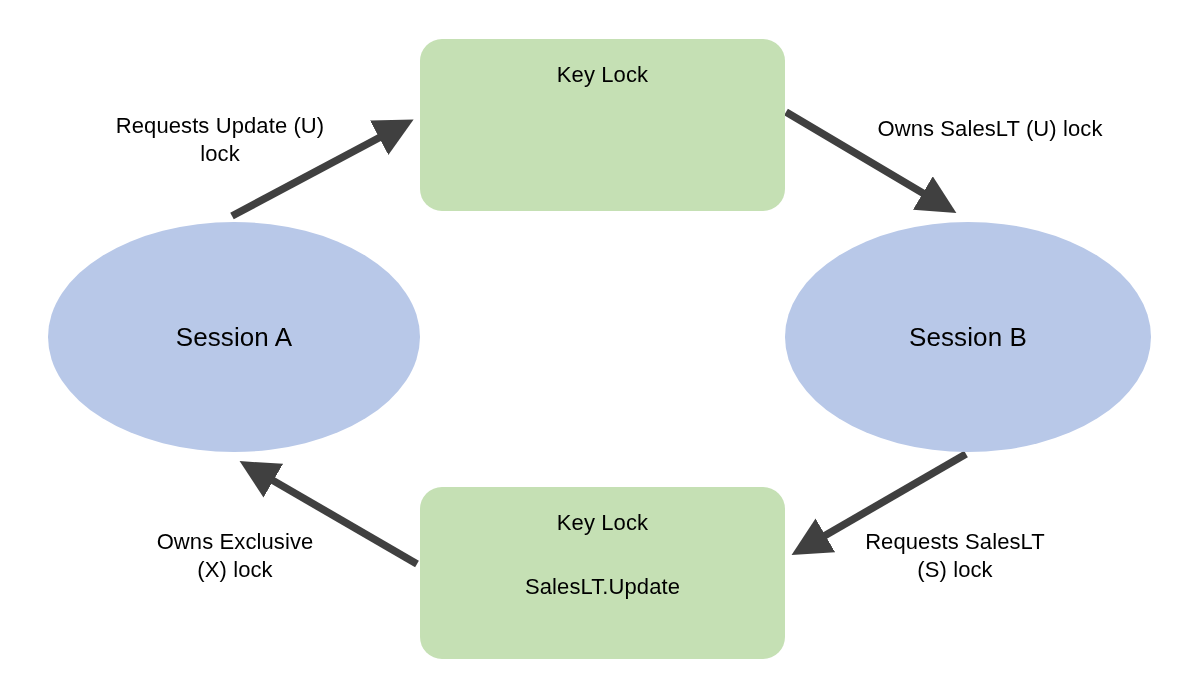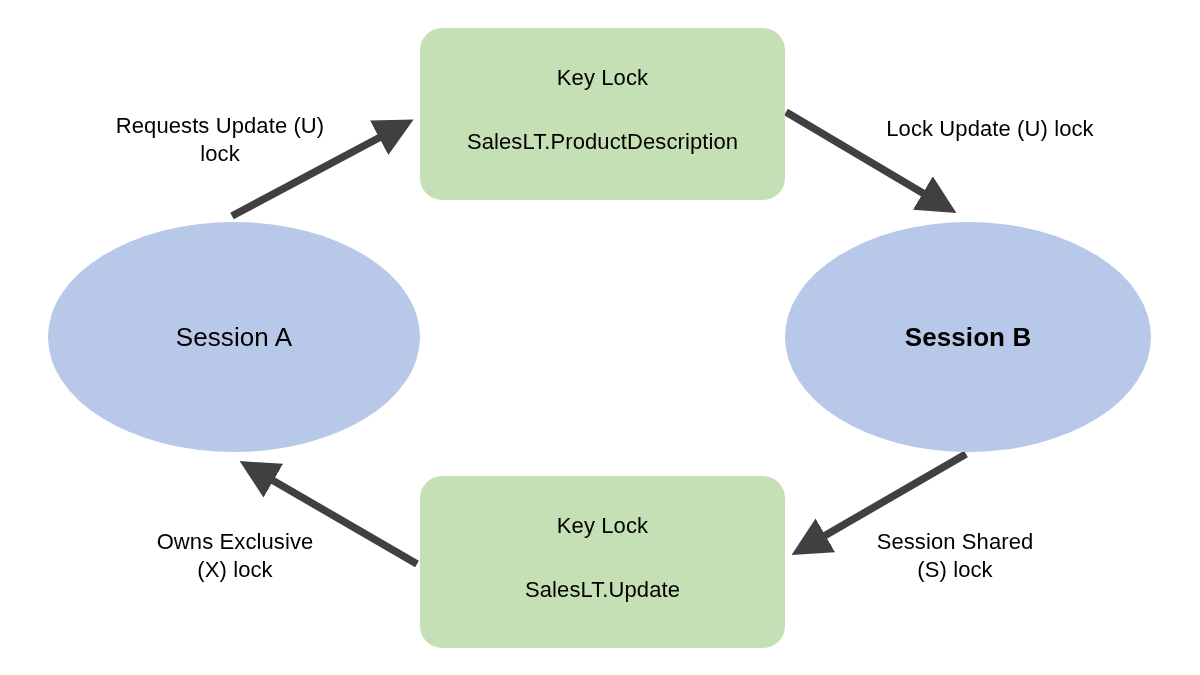--- a/index.html
+++ b/index.html
@@ -33,21 +33,22 @@
     box-sizing: border-box;
     display: flex;
     flex-direction: column;
     align-items: center;
     color: #000000;
   }
 
   .lock-box {
     border-radius: 22px;
     justify-content: flex-start;
-    padding-top: 36px;
+    padding-top: 22px;
+    margin-top: 11px;
   }
   .lock-box .lock-title {
     font-size: 22px;
     line-height: 28px;
     letter-spacing: 0.1px;
   }
   .lock-box .lock-object {
     font-size: 22px;
     line-height: 28px;
     margin-top: 36px;
@@ -72,21 +73,21 @@
     line-height: 28px;
     text-align: center;
     white-space: pre-line;
     letter-spacing: 0.1px;
   }
 
   
   #node-lock-top      { left: 420px; top: 28px;  width: 365px; height: 172px; }
   #node-lock-bottom   { left: 420px; top: 476px; width: 365px; height: 172px; }
   #node-session-a     { left: 48px;  top: 222px; width: 372px; height: 230px; }
-  #node-session-b     { left: 785px; top: 222px; width: 366px; height: 230px; font-weight: bold; }
+  #node-session-b     { left: 785px; top: 222px; width: 366px; height: 230px; }
 
   
   #label-requests-update { left: 95px;  top: 112px; width: 250px; }
   #label-owns-update     { left: 855px; top: 115px; width: 270px; }
   #label-owns-exclusive  { left: 135px; top: 528px; width: 200px; }
   #label-requests-shared { left: 855px; top: 528px; width: 200px; }
 </style>
 </head>
 <body>
 
@@ -103,40 +104,39 @@
 
     <line x1="786" y1="112" x2="948" y2="208" stroke="#404040" stroke-width="7.5" marker-end="url(#arrowhead)"></line>
 
     <line x1="966" y1="454" x2="800" y2="550" stroke="#404040" stroke-width="7.5" marker-end="url(#arrowhead)"></line>
 
     <line x1="417" y1="564" x2="248" y2="466" stroke="#404040" stroke-width="7.5" marker-end="url(#arrowhead)"></line>
   </svg>
 
   <div class="node lock-box" id="node-lock-top" style="background:#c5e0b4;">
     <div class="lock-title">Key Lock</div>
-    <div class="lock-object">SalesLT.ProductDescription</div>
   </div>
 
   <div class="node lock-box" id="node-lock-bottom" style="background:#c5e0b4;">
     <div class="lock-title">Key Lock</div>
     <div class="lock-object">SalesLT.Update</div>
   </div>
 
   <div class="node session-ellipse" id="node-session-a" style="background:#b8c8e8;">
     <div class="session-label">Session A</div>
   </div>
 
   <div class="node session-ellipse" id="node-session-b" style="background:#b8c8e8;">
     <div class="session-label">Session B</div>
   </div>
 
   <div class="edge-label" id="label-requests-update">Requests Update (U)
 lock</div>
 
-  <div class="edge-label" id="label-owns-update">Lock Update (U) lock</div>
+  <div class="edge-label" id="label-owns-update">Owns SalesLT (U) lock</div>
 
-  <div class="edge-label" id="label-requests-shared">Session Shared
+  <div class="edge-label" id="label-requests-shared">Requests SalesLT
 (S) lock</div>
 
   <div class="edge-label" id="label-owns-exclusive">Owns Exclusive
 (X) lock</div>
 
 </div>
 
 </body></html>

